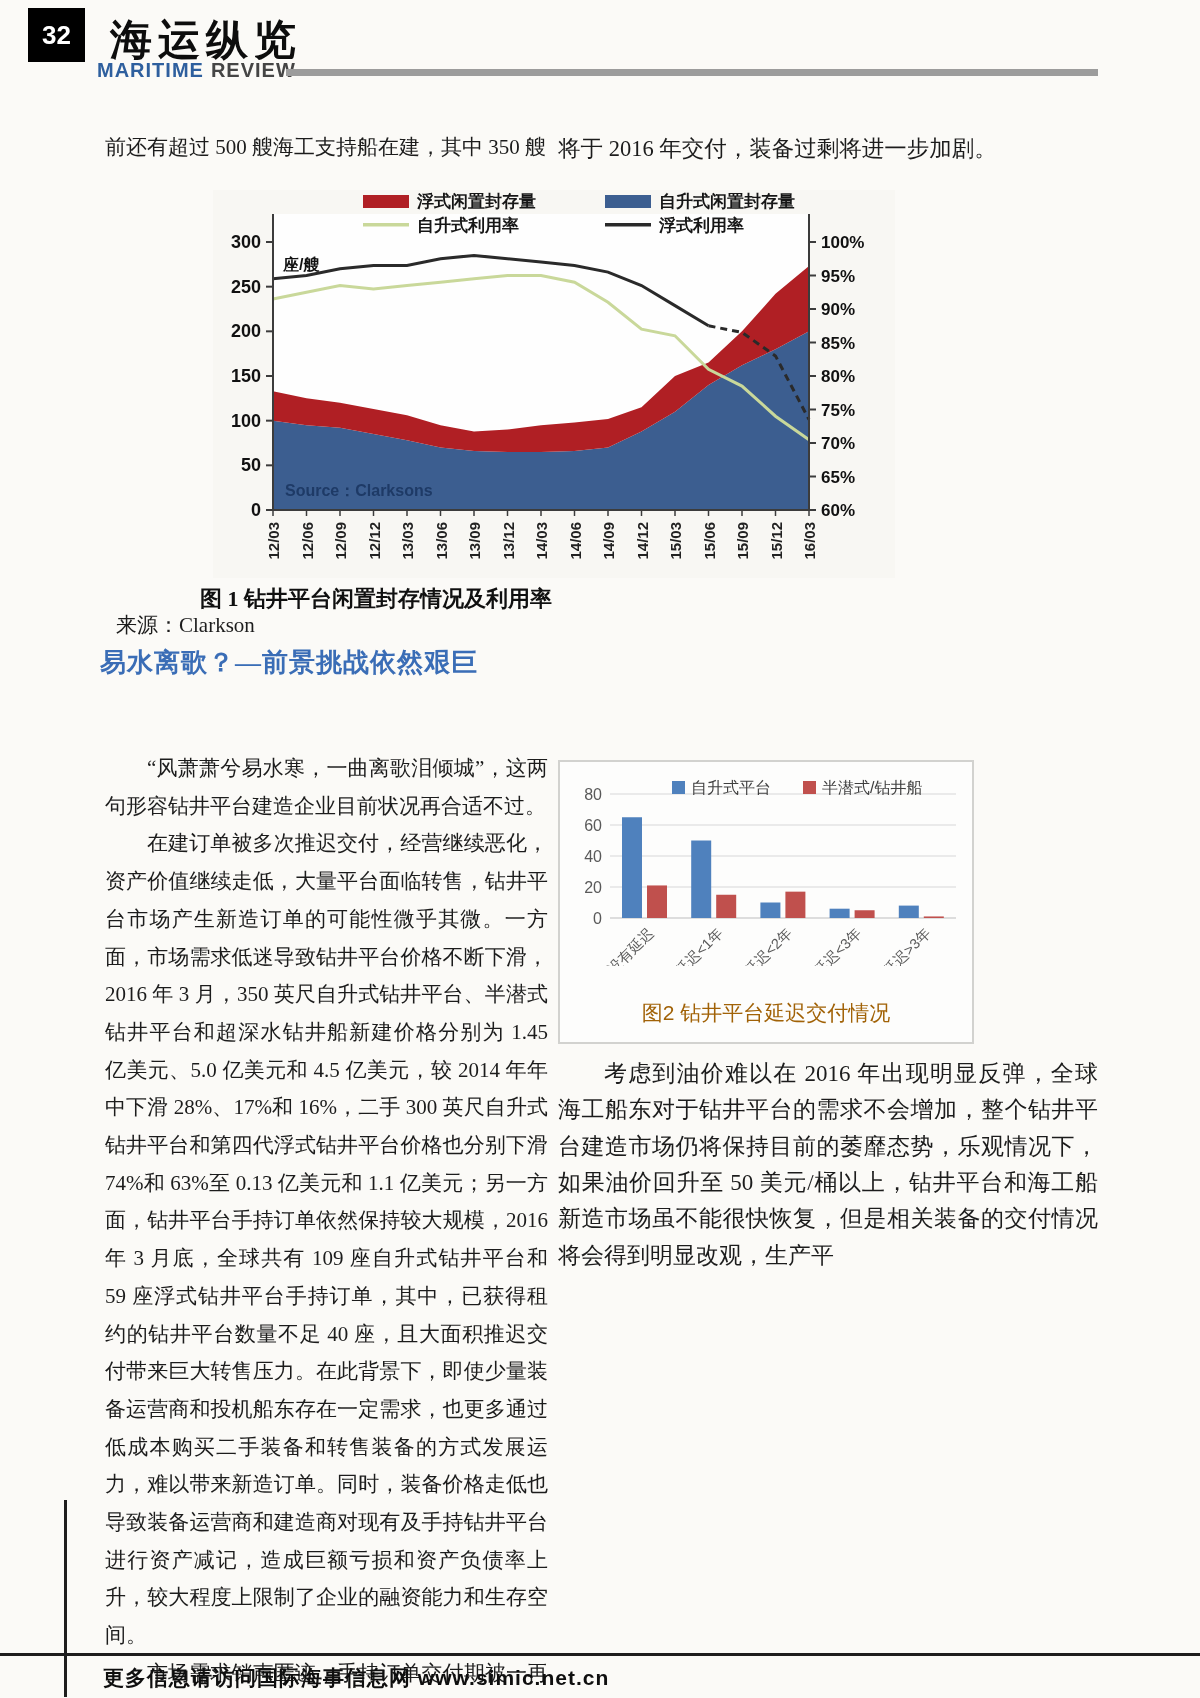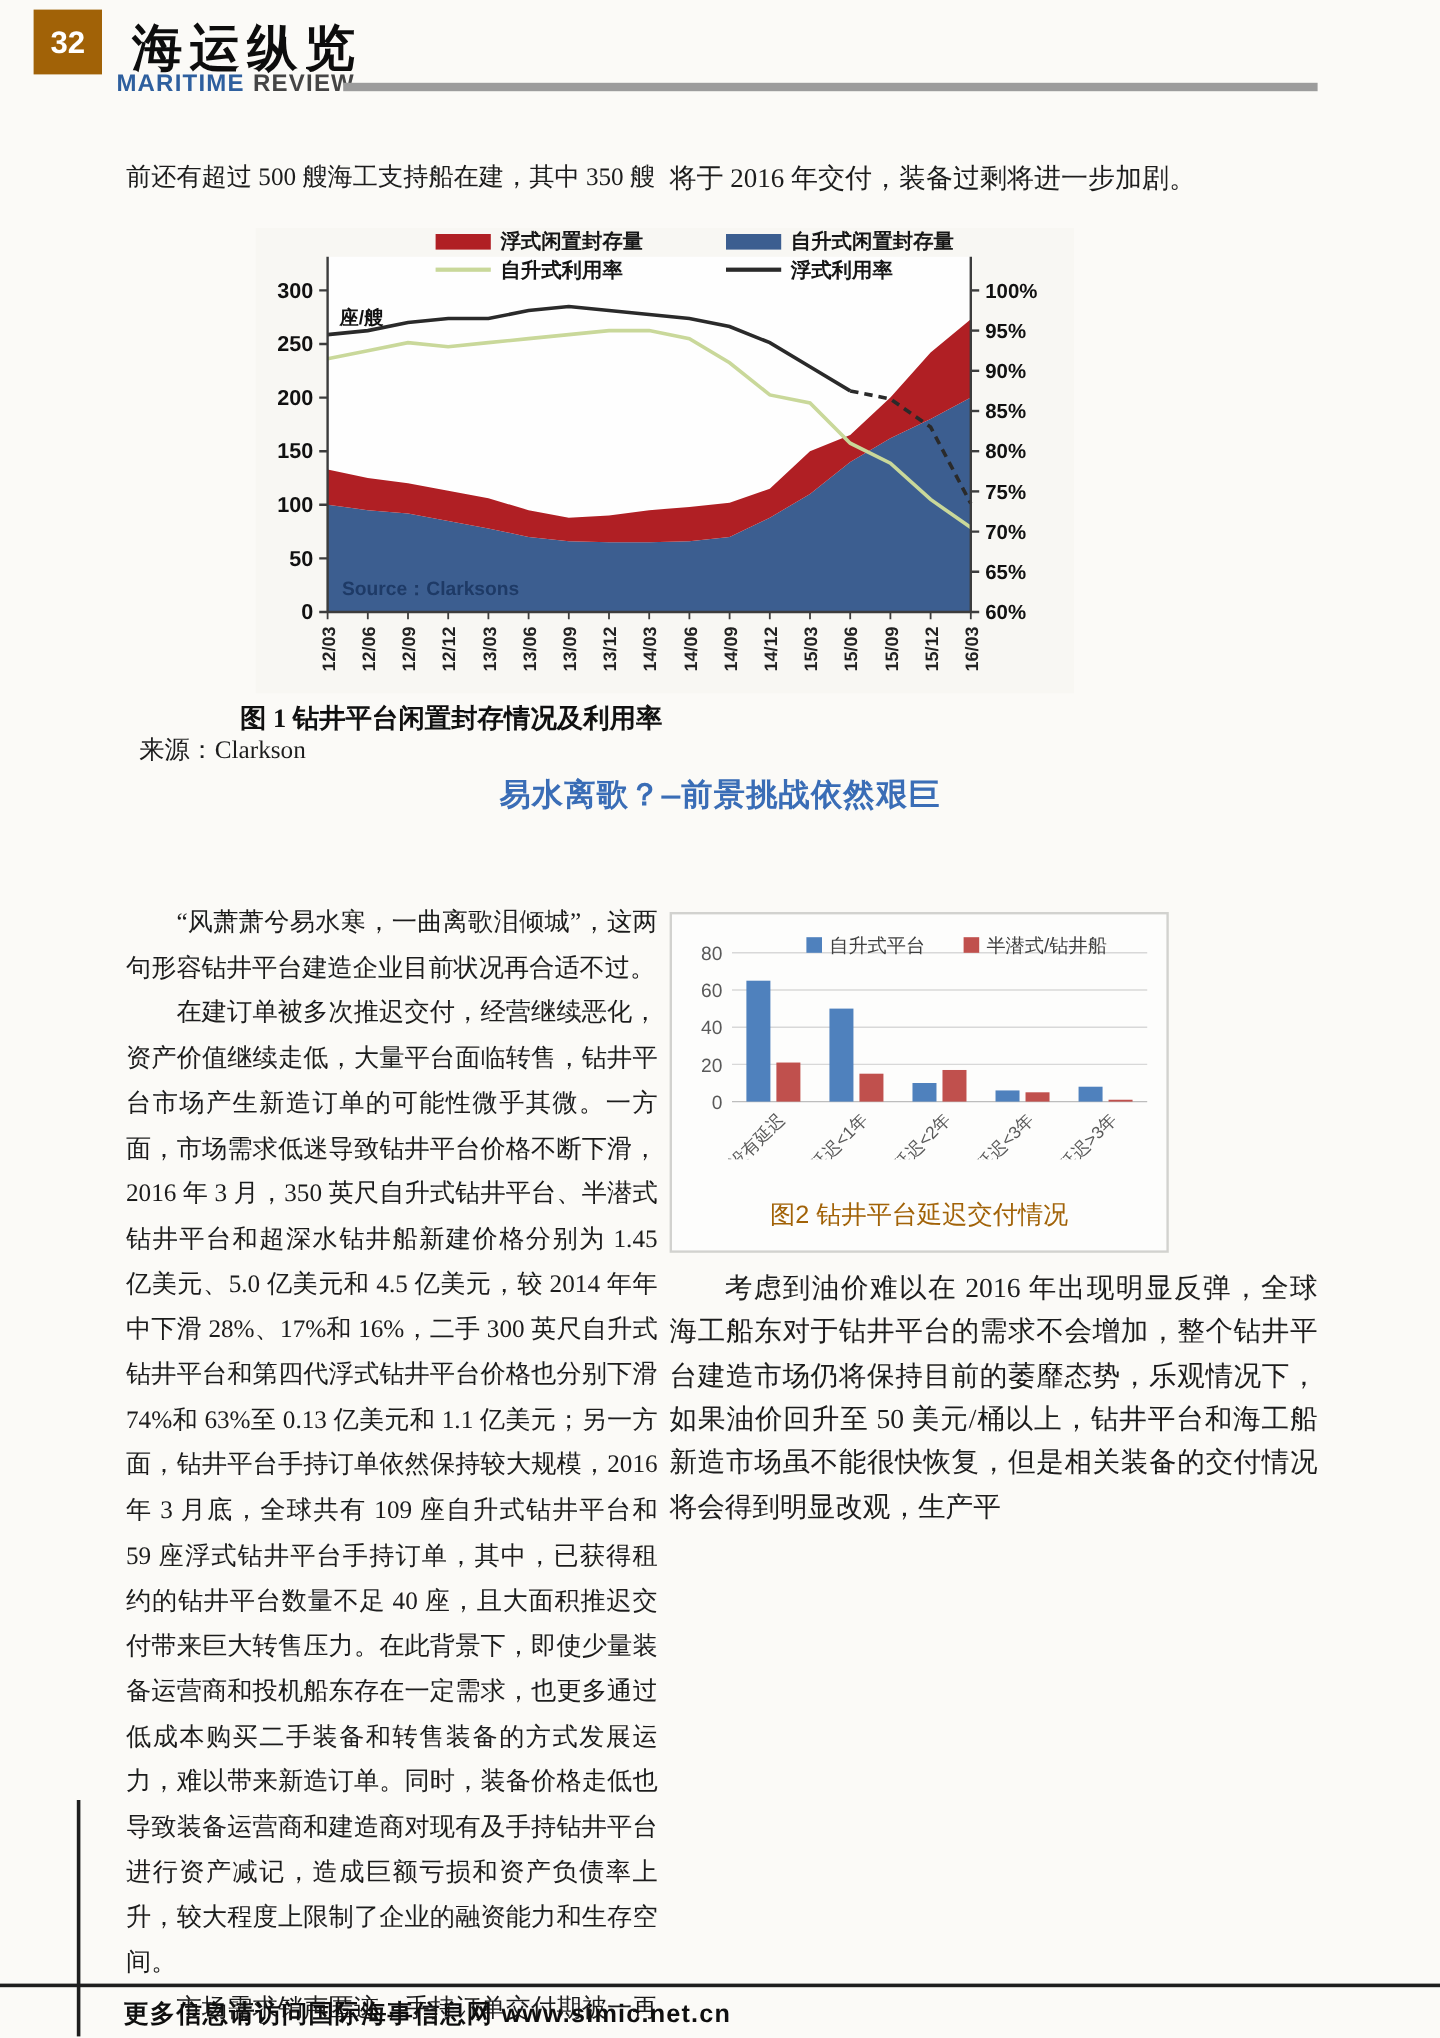--- a/index.html
+++ b/index.html
@@ -1,37 +1,37 @@
 <!DOCTYPE html>
 <html><head>
 <meta charset="utf-8">
 <style>
   *{box-sizing:border-box;margin:0;padding:0;}
   html,body{width:1200px;height:1698px;}
   body{position:relative;background:#fbfaf7;color:#1c1c1c;font-family:"Liberation Serif",serif;overflow:hidden;}
 
-  .header-num{position:absolute;left:28px;top:8px;width:57px;height:54px;background:#a16207;color:#fff;
+  .header-num{position:absolute;left:28px;top:8px;width:57px;height:54px;background:#000000;color:#fff;
     font:bold 26px/54px "Liberation Sans",sans-serif;text-align:center;}
   .brand-cn{position:absolute;left:94px;top:12px;font-family:"Liberation Sans",sans-serif;font-weight:bold;
     font-size:42px;color:#0d0d0d;letter-spacing:6px;margin-left:16px;}
   .brand-en{position:absolute;left:97px;top:59px;font-family:"Liberation Sans",sans-serif;font-weight:bold;
     font-size:20px;letter-spacing:1px;}
   .brand-en .m{color:#2e5f9e;} .brand-en .r{color:#454545;margin-left:7px;}
   .header-rule{position:absolute;left:286px;top:69px;width:812px;height:7px;background:#9c9c9c;}
 
   .intro{position:absolute;top:133px;font-size:21px;}
   .intro.l{left:105px;width:445px;}
   .intro.r{left:558px;width:540px;font-size:22.5px;}
 
   .fig1{position:absolute;left:213px;top:190px;width:682px;height:388px;}
   .fig1-caption{position:absolute;left:200px;top:584px;width:800px;text-align:left;font-weight:bold;font-size:22px;color:#101010;}
   .source-line{position:absolute;left:105px;top:611px;font-size:21px;margin-left:11px;}
 
-  .heading{position:absolute;left:100px;top:645px;width:1000px;text-align:center;color:#3a6db6;
-    font-family:Liberation Mono, monospace;font-weight:bold;font-size:26px;letter-spacing:1px;}
+  .heading{position:absolute;left:100px;top:645px;width:1000px;text-align:left;color:#3a6db6;
+    font-family:Liberation Serif, serif;font-weight:bold;font-size:26px;letter-spacing:1px;}
 
   .col{position:absolute;top:750px;text-align:justify;}
   .col p{text-indent:2em;}
   .col p.noindent{text-indent:0;}
   .col.left{left:105px;width:443px;font-size:21px;line-height:37.7px;}
   .col.right{left:558px;width:540px;font-size:23px;line-height:36.4px;}
 
   .fig2{border:2px solid #d2d2cf;background:#fdfdfc;width:416px;margin:10px 0 12px 0;padding:6px 0 10px 0;}
   .fig2-caption{text-align:center;color:#a16207;font-size:21px;margin-top:18px;
     font-family:"Liberation Sans",sans-serif;}

